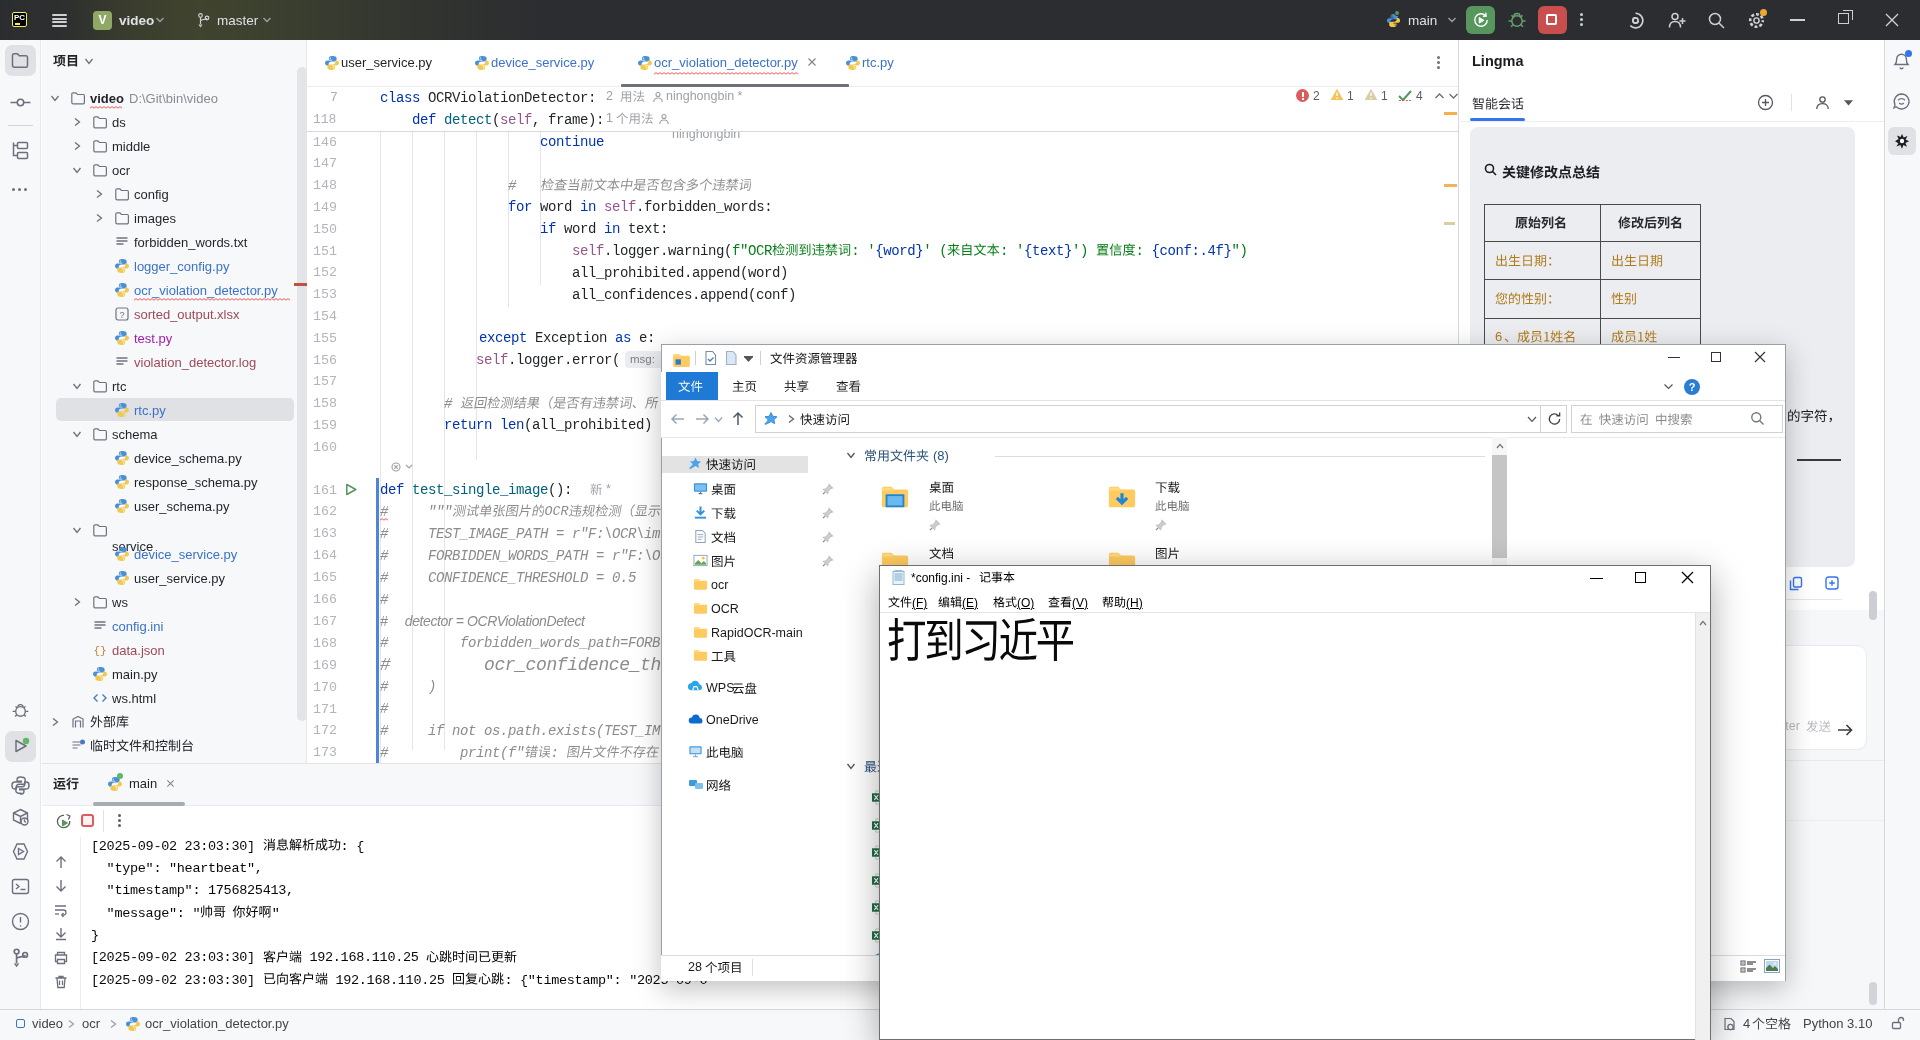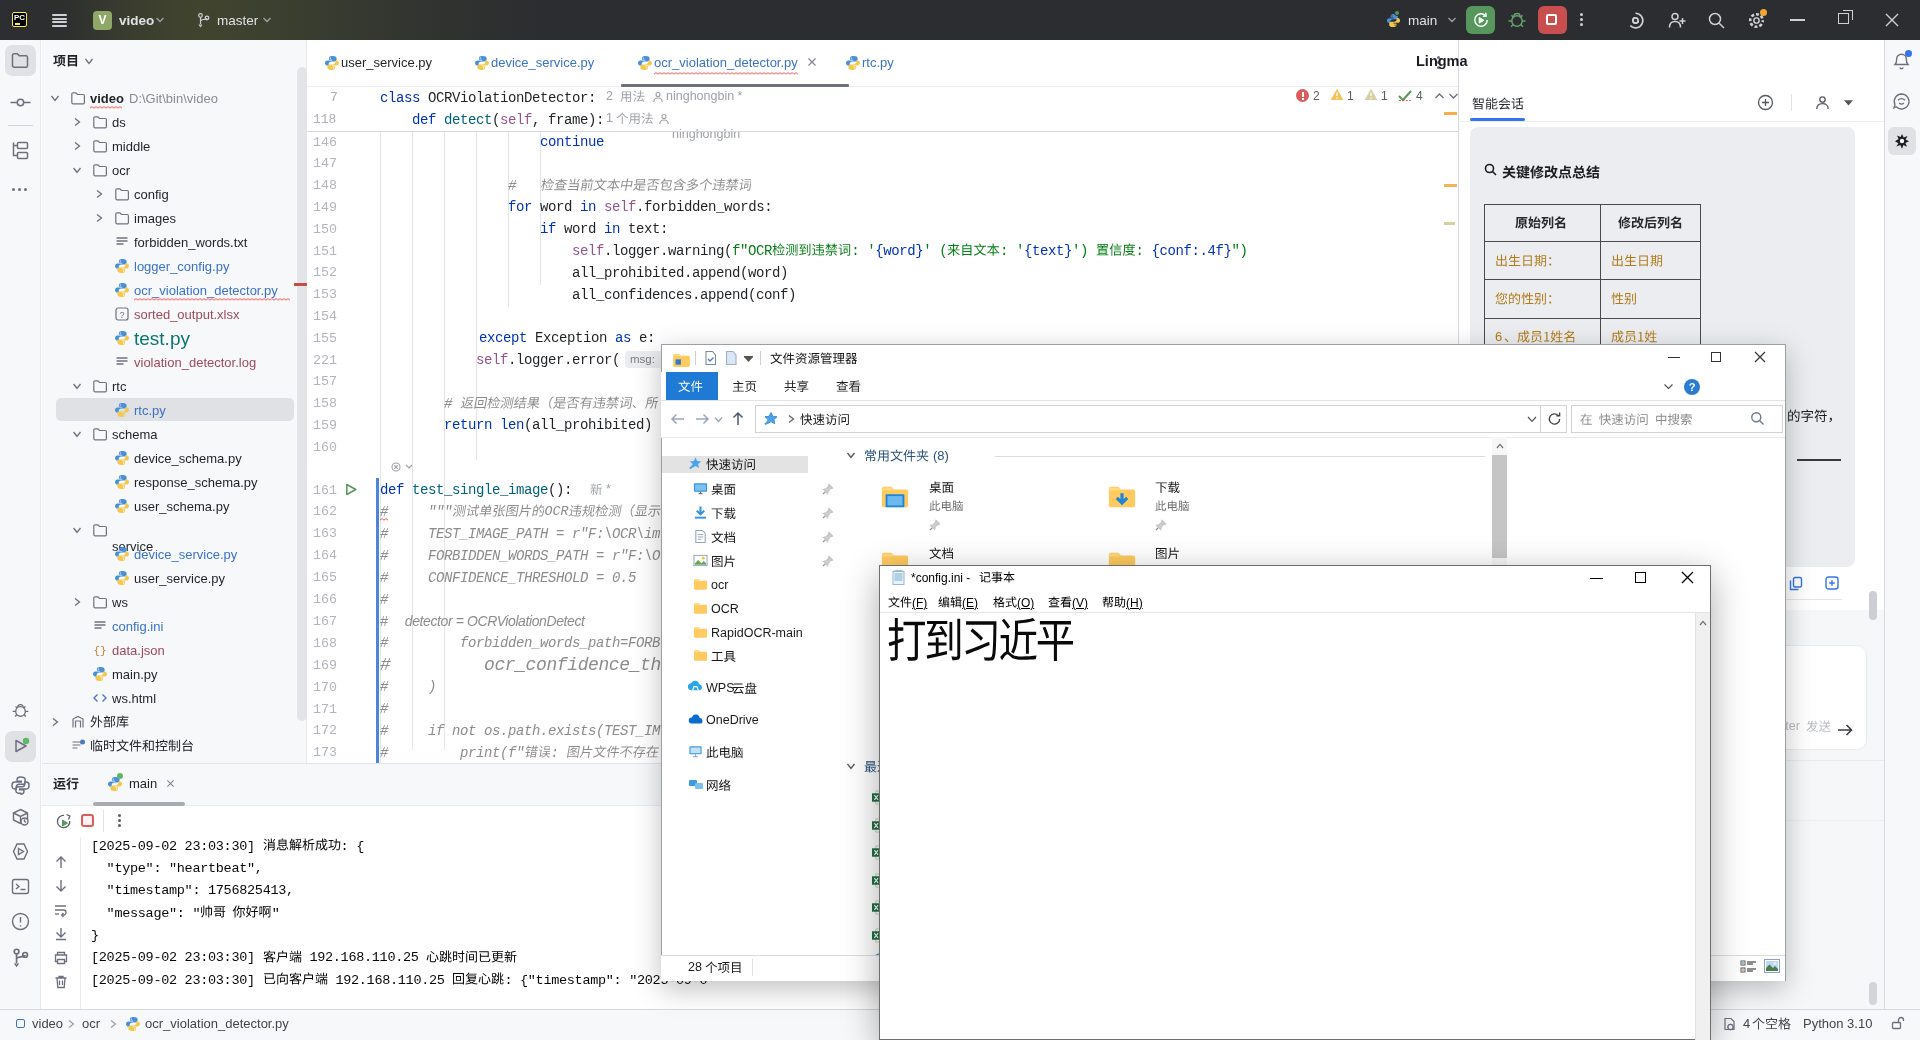--- a/index.html
+++ b/index.html
@@ -377,21 +377,21 @@
 <div class="a" style="left:134px;top:283.5px;font-family:'Liberation Sans',sans-serif;font-size:13px;line-height:13px;color:#3b72c8;white-space:pre;">ocr_violation_detector.py</div>
 <svg class="a" style="left:114px;top:306px" width="16" height="16" viewBox="0 0 16 16" fill="none">
     <rect x="2" y="2" width="12" height="12" rx="2" stroke="#6e7381" stroke-width="1.2"></rect>
     <text x="8" y="11.5" font-family="Liberation Sans" font-size="9" fill="#6e7381" text-anchor="middle">?</text>
   </svg>
 <div class="a" style="left:134px;top:307.5px;font-family:'Liberation Sans',sans-serif;font-size:13px;line-height:13px;color:#9e4a5a;white-space:pre;">sorted_output.xlsx</div>
 <svg class="a" style="left:114px;top:330px" width="16" height="16" viewBox="0 0 16 16">
     <path fill="#4a90d9" d="M7.9 1c-1.8 0-3 .8-3 2.2v1.6h3.3v.7H3.4C2 5.5 1 6.5 1 8s1 2.6 2.4 2.6h1.3V9c0-1.4 1.2-2.4 2.6-2.4h3.3c1.1 0 2-.9 2-2V3.2C12.6 1.9 10.8 1 9 1zM6.3 2.4a.7.7 0 1 1 0 1.4.7.7 0 0 1 0-1.4z"></path>
     <path fill="#f2c94c" d="M8.1 15c1.8 0 3-.8 3-2.2v-1.6H7.8v-.7h4.8C14 10.5 15 9.5 15 8s-1-2.6-2.4-2.6h-1.3V7c0 1.4-1.2 2.4-2.6 2.4H5.4c-1.1 0-2 .9-2 2v1.4C3.4 14.1 5.2 15 7 15zM9.7 13.6a.7.7 0 1 1 0-1.4.7.7 0 0 1 0 1.4z"></path>
   </svg>
-<div class="a" style="left:134px;top:331.5px;font-family:'Liberation Sans',sans-serif;font-size:19px;line-height:13px;color:#0f766e;white-space:pre;">test.py</div>
+<div class="a" style="left:134px;top:331.5px;font-family:'Liberation Sans',sans-serif;font-size:13px;line-height:13px;color:#a21caf;white-space:pre;">test.py</div>
 <svg class="a" style="left:114px;top:354px" width="16" height="16" viewBox="0 0 16 16" stroke="#6e7381" stroke-width="1.3" fill="none">
     <path d="M2.5 4h11M2.5 7h11M2.5 10h7"></path>
   </svg>
 <div class="a" style="left:134px;top:355.5px;font-family:'Liberation Sans',sans-serif;font-size:13px;line-height:13px;color:#9e4a5a;white-space:pre;">violation_detector.log</div>
 <svg class="a" style="left:72px;top:381px" width="10" height="10" viewBox="0 0 10 10" fill="none">
     <path d="M1.5 3L5 7.5 8.5 3" stroke="#6c707e" stroke-width="1.3"></path>
   </svg>
 <svg class="a" style="left:92px;top:378px" width="16" height="16" viewBox="0 0 16 16" fill="none" stroke="#6e7381" stroke-width="1.2">
     <path d="M1.8 4.2c0-.8.5-1.4 1.3-1.4h2.8l1.5 1.7h6c.8 0 1 .6 1 1.4v6.6c0 .8-.2 1.4-1 1.4H3.1c-.8 0-1.3-.6-1.3-1.4z"></path>
   </svg>
@@ -584,21 +584,21 @@
 <div class="a" style="left:313px;top:135.5px;font-family:'Liberation Mono',monospace;font-size:13.33px;line-height:13.33px;color:#b2b5bb;white-space:pre;text-align:right;">146</div>
 <div class="a" style="left:313px;top:157.3px;font-family:'Liberation Mono',monospace;font-size:13.33px;line-height:13.33px;color:#b2b5bb;white-space:pre;text-align:right;">147</div>
 <div class="a" style="left:313px;top:179.1px;font-family:'Liberation Mono',monospace;font-size:13.33px;line-height:13.33px;color:#b2b5bb;white-space:pre;text-align:right;">148</div>
 <div class="a" style="left:313px;top:200.9px;font-family:'Liberation Mono',monospace;font-size:13.33px;line-height:13.33px;color:#b2b5bb;white-space:pre;text-align:right;">149</div>
 <div class="a" style="left:313px;top:222.7px;font-family:'Liberation Mono',monospace;font-size:13.33px;line-height:13.33px;color:#b2b5bb;white-space:pre;text-align:right;">150</div>
 <div class="a" style="left:313px;top:244.5px;font-family:'Liberation Mono',monospace;font-size:13.33px;line-height:13.33px;color:#b2b5bb;white-space:pre;text-align:right;">151</div>
 <div class="a" style="left:313px;top:266.3px;font-family:'Liberation Mono',monospace;font-size:13.33px;line-height:13.33px;color:#b2b5bb;white-space:pre;text-align:right;">152</div>
 <div class="a" style="left:313px;top:288.1px;font-family:'Liberation Mono',monospace;font-size:13.33px;line-height:13.33px;color:#b2b5bb;white-space:pre;text-align:right;">153</div>
 <div class="a" style="left:313px;top:309.9px;font-family:'Liberation Mono',monospace;font-size:13.33px;line-height:13.33px;color:#b2b5bb;white-space:pre;text-align:right;">154</div>
 <div class="a" style="left:313px;top:331.7px;font-family:'Liberation Mono',monospace;font-size:13.33px;line-height:13.33px;color:#b2b5bb;white-space:pre;text-align:right;">155</div>
-<div class="a" style="left:313px;top:353.5px;font-family:'Liberation Mono',monospace;font-size:13.33px;line-height:13.33px;color:#b2b5bb;white-space:pre;text-align:right;">221</div>
+<div class="a" style="left:313px;top:353.5px;font-family:'Liberation Mono',monospace;font-size:13.33px;line-height:13.33px;color:#b2b5bb;white-space:pre;text-align:right;">156</div>
 <div class="a" style="left:313px;top:375.3px;font-family:'Liberation Mono',monospace;font-size:13.33px;line-height:13.33px;color:#b2b5bb;white-space:pre;text-align:right;">157</div>
 <div class="a" style="left:313px;top:397.1px;font-family:'Liberation Mono',monospace;font-size:13.33px;line-height:13.33px;color:#b2b5bb;white-space:pre;text-align:right;">158</div>
 <div class="a" style="left:313px;top:418.9px;font-family:'Liberation Mono',monospace;font-size:13.33px;line-height:13.33px;color:#b2b5bb;white-space:pre;text-align:right;">159</div>
 <div class="a" style="left:313px;top:440.7px;font-family:'Liberation Mono',monospace;font-size:13.33px;line-height:13.33px;color:#b2b5bb;white-space:pre;text-align:right;">160</div>
 <div class="a " style="left:379.5px;top:130px;width:1px;height:634px;background:#e3e5e8;"></div>
 <div class="a " style="left:411.5px;top:130px;width:1px;height:620px;background:#e3e5e8;"></div>
 <div class="a " style="left:443.5px;top:130px;width:1px;height:620px;background:#e3e5e8;"></div>
 <div class="a " style="left:475.5px;top:130px;width:1px;height:330px;background:#e3e5e8;"></div>
 <div class="a " style="left:507.5px;top:130px;width:1px;height:177px;background:#e3e5e8;"></div>
 <div class="a " style="left:539.5px;top:130px;width:1px;height:155px;background:#e3e5e8;"></div>
@@ -866,21 +866,21 @@
   </svg>
 <div class="a" style="left:327.6px;top:973.6px;font-family:'Liberation Mono',monospace;font-size:13.5px;line-height:13.5px;letter-spacing:-0.3px;white-space:pre;"><span style="color:#080808"> 192.168.110.25 </span></div>
 <svg class="a" style="left:452.4px;top:972.16px;" width="52" height="13" viewBox="0 -880 4000 1000" fill="#080808">
     <use href="#g56der" x="0"></use>
     <use href="#g590dr" x="1000"></use>
     <use href="#g5fc3r" x="2000"></use>
     <use href="#g8df3r" x="3000"></use>
   </svg>
 <div class="a" style="left:504.4px;top:973.6px;font-family:'Liberation Mono',monospace;font-size:13.5px;line-height:13.5px;letter-spacing:-0.3px;white-space:pre;"><span style="color:#080808">: {"timestamp": "2025-09-0</span></div>
 <div class="a " style="left:1458px;top:40px;width:426px;height:969px;background:#fff;border-left:1px solid #d6d8dd;"></div>
-<div class="a" style="left:1416px;top:53.7px;font-family:'Liberation Sans',sans-serif;font-size:14.5px;line-height:14.5px;color:#1b1d22;white-space:pre;font-weight:bold;">Lingma</div>
+<div class="a" style="left:1472px;top:53.7px;font-family:'Liberation Sans',sans-serif;font-size:14.5px;line-height:14.5px;color:#1b1d22;white-space:pre;font-weight:bold;">Lingma</div>
 <svg class="a" style="left:1472px;top:96.56px;" width="52" height="13" viewBox="0 -880 4000 1000" fill="#2b2d33">
     <use href="#g667ar" x="0"></use>
     <use href="#g80fdr" x="1000"></use>
     <use href="#g4f1ar" x="2000"></use>
     <use href="#g8bddr" x="3000"></use>
   </svg>
 <div class="a " style="left:1470px;top:118px;width:55px;height:3px;background:#3574f0;border-radius:2px;"></div>
 <div class="a " style="left:1458px;top:121px;width:426px;height:1px;background:#eceef2;"></div>
 <svg class="a" style="left:1757px;top:94px" width="17" height="17" viewBox="0 0 17 17" fill="none" stroke="#55575e" stroke-width="1.3">
     <circle cx="8.5" cy="8.5" r="7"></circle>

